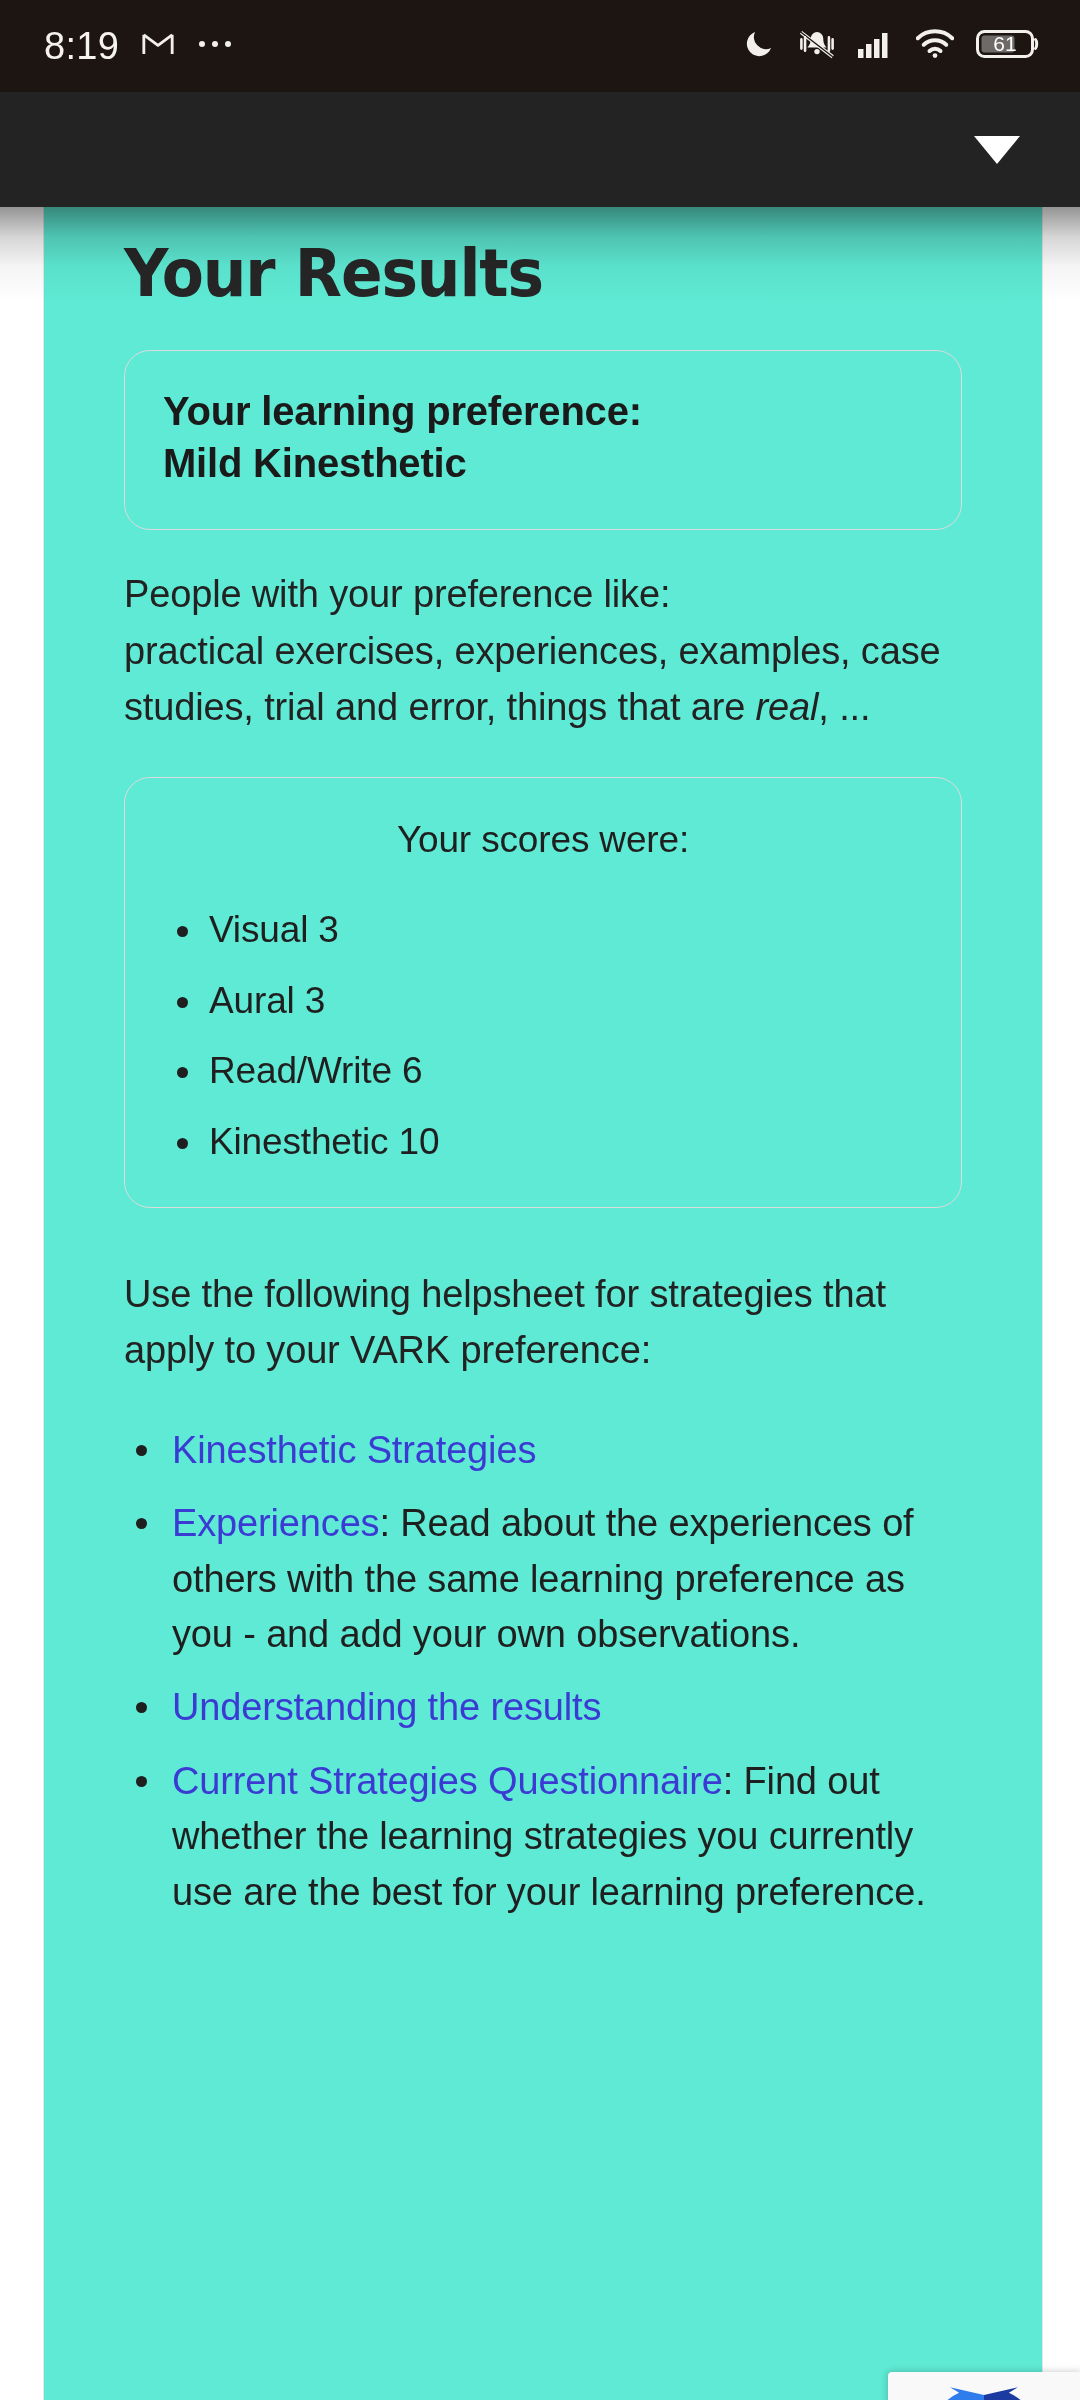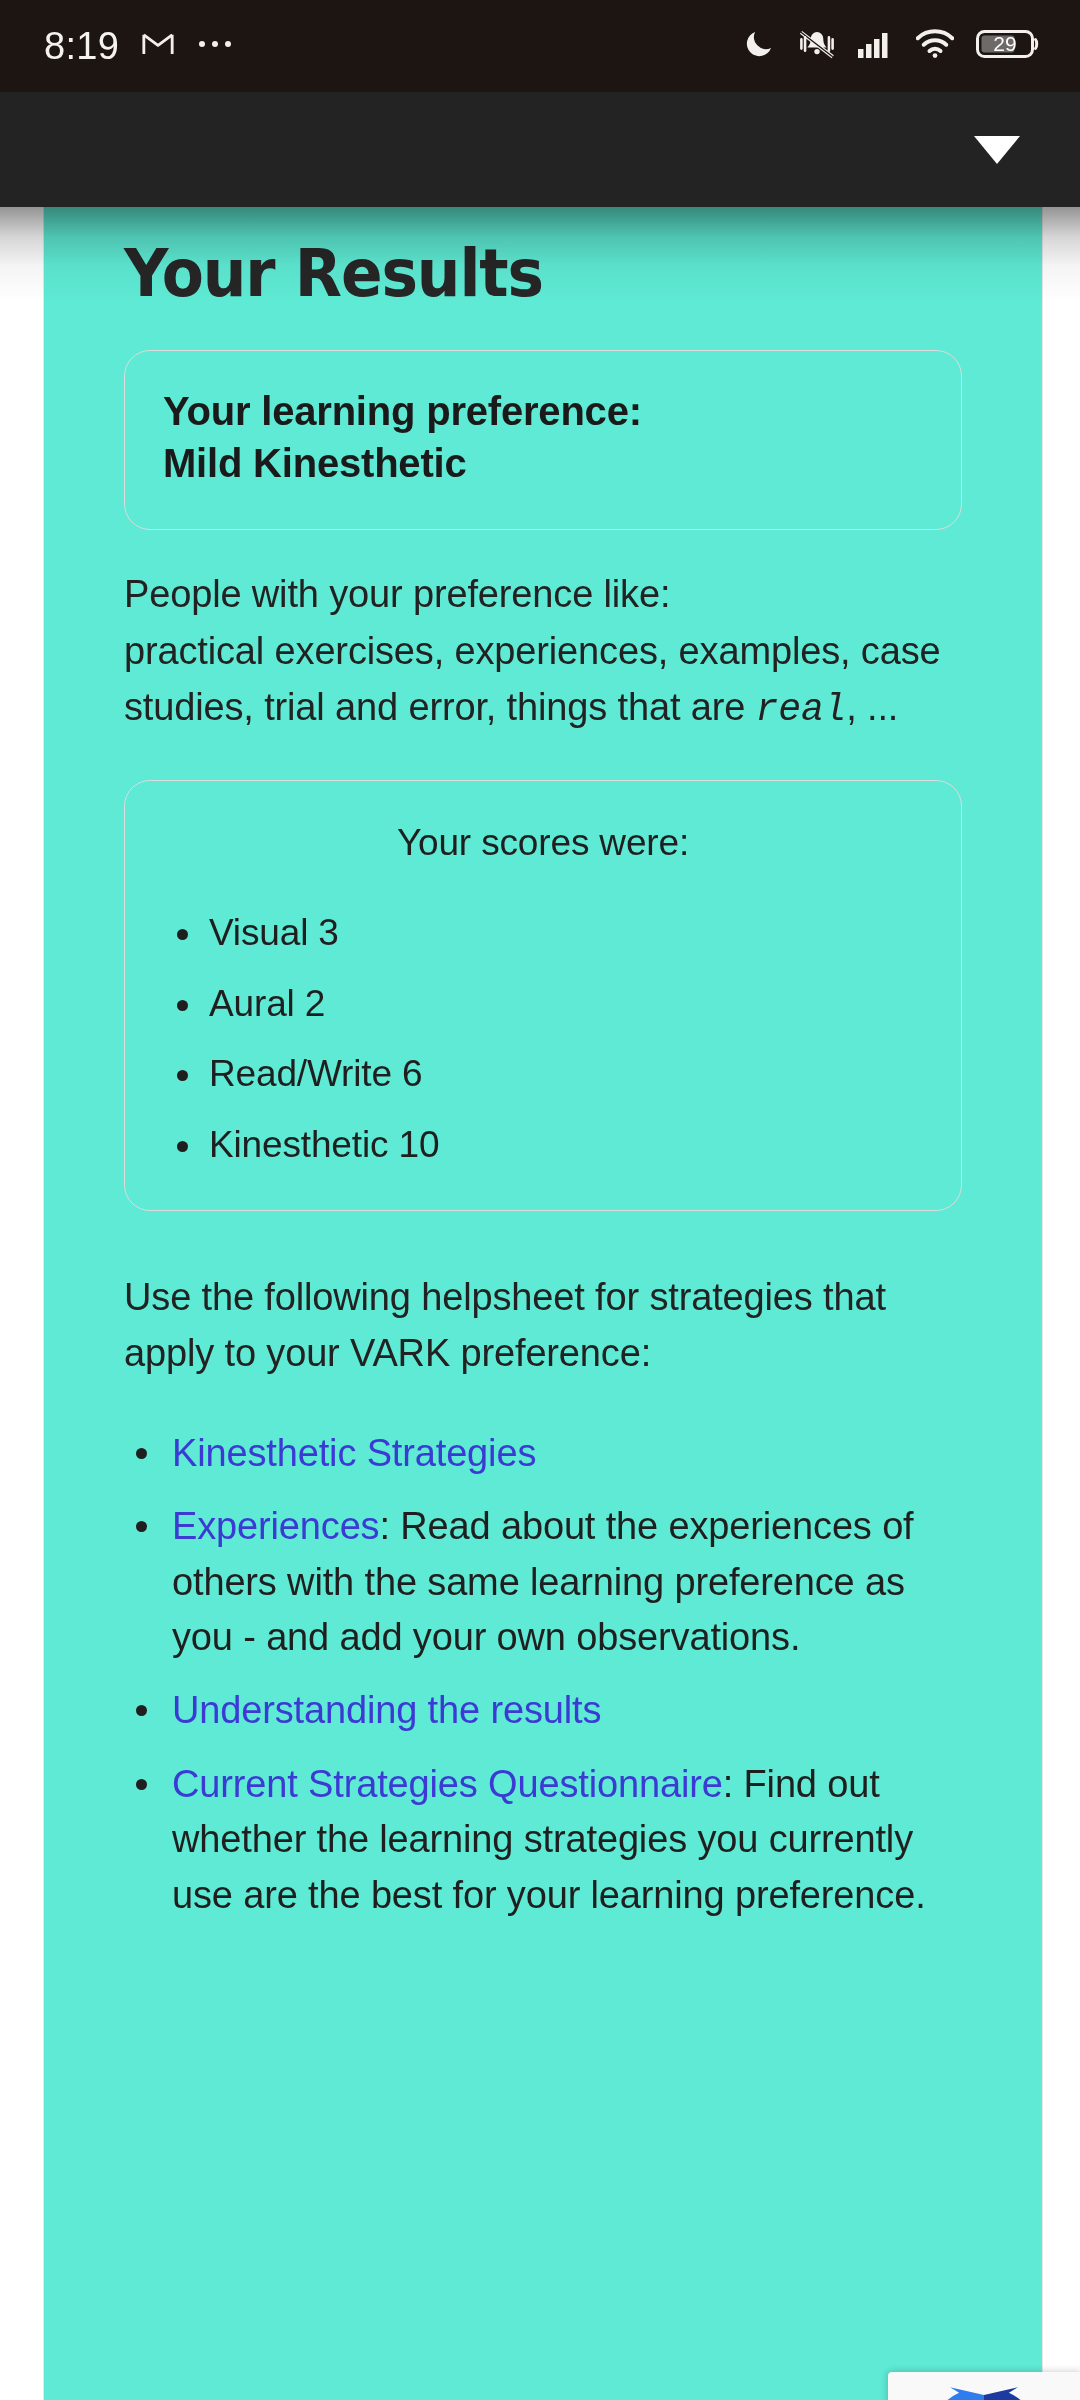--- a/index.html
+++ b/index.html
@@ -89,21 +89,21 @@
   }
 
   
   .body-text{
     font-size:38px;
     color:#222222;
     line-height:1.48;
     margin-top:36px;
     letter-spacing:-.15px;
   }
-  .body-text em{ font-style:italic;font-family:Liberation Mono, monospace; }
+  .body-text em{ font-style:italic; }
 
   #scores-title{
     font-size:37px;
     color:#1f1f1f;
     line-height:1.4;
     letter-spacing:-.15px;
     text-align:center;
   }
   ul.bullets{ list-style:none; margin-top:40px; }
   ul.bullets li{
@@ -216,21 +216,21 @@
         <path d="M10.6 17.6a6.4 6.4 0 0 1 8.8 0" stroke="#f2efed" stroke-width="3.2" fill="none" stroke-linecap="round"></path>
         <circle cx="15" cy="21.2" r="1.9" fill="#f2efed"></circle>
       </svg>
     </span>
     <span class="ic" style="position:relative;">
       <svg width="64" height="32" viewBox="0 0 64 32">
         <rect x="1.5" y="3.5" width="55" height="25" rx="7" ry="7" fill="none" stroke="#f2efed" stroke-width="3"></rect>
         <rect x="5.5" y="7.5" width="33" height="17" rx="3" ry="3" fill="#6e6a68"></rect>
         <path d="M59.5 11.5c1.6 1.5 1.6 7.5 0 9" stroke="#f2efed" stroke-width="3" fill="none" stroke-linecap="round"></path>
       </svg>
-      <span style="position:absolute;left:0;top:0;width:58px;height:32px;display:flex;align-items:center;justify-content:center;font-size:21px;color:#ffffff;">29</span>
+      <span style="position:absolute;left:0;top:0;width:58px;height:32px;display:flex;align-items:center;justify-content:center;font-size:21px;color:#ffffff;">61</span>
     </span>
   </div>
 </div>
 
 <div id="app-toolbar">
   <div id="dropdown-caret"></div>
 </div>
 
 <div id="page-sheet">
   <div id="content-col">
@@ -245,21 +245,21 @@
 
       <p class="body-text">
         <span>People with your preference like:</span><br>
         <span>practical exercises, experiences, examples, case studies, trial and error, things that are </span><em>real</em><span>, ...</span>
       </p>
 
       <div class="card" id="scores-card">
         <div id="scores-title">Your scores were:</div>
         <ul class="bullets">
           <li>Visual 3</li>
-          <li>Aural 2</li>
+          <li>Aural 3</li>
           <li>Read/Write 6</li>
           <li>Kinesthetic 10</li>
         </ul>
       </div>
 
       <p class="body-text" id="helpsheet-text">Use the following helpsheet for strategies that apply to your VARK preference:</p>
 
       <ul id="helpsheet-list">
         <li>
           <a class="link">Kinesthetic Strategies</a><span></span>

